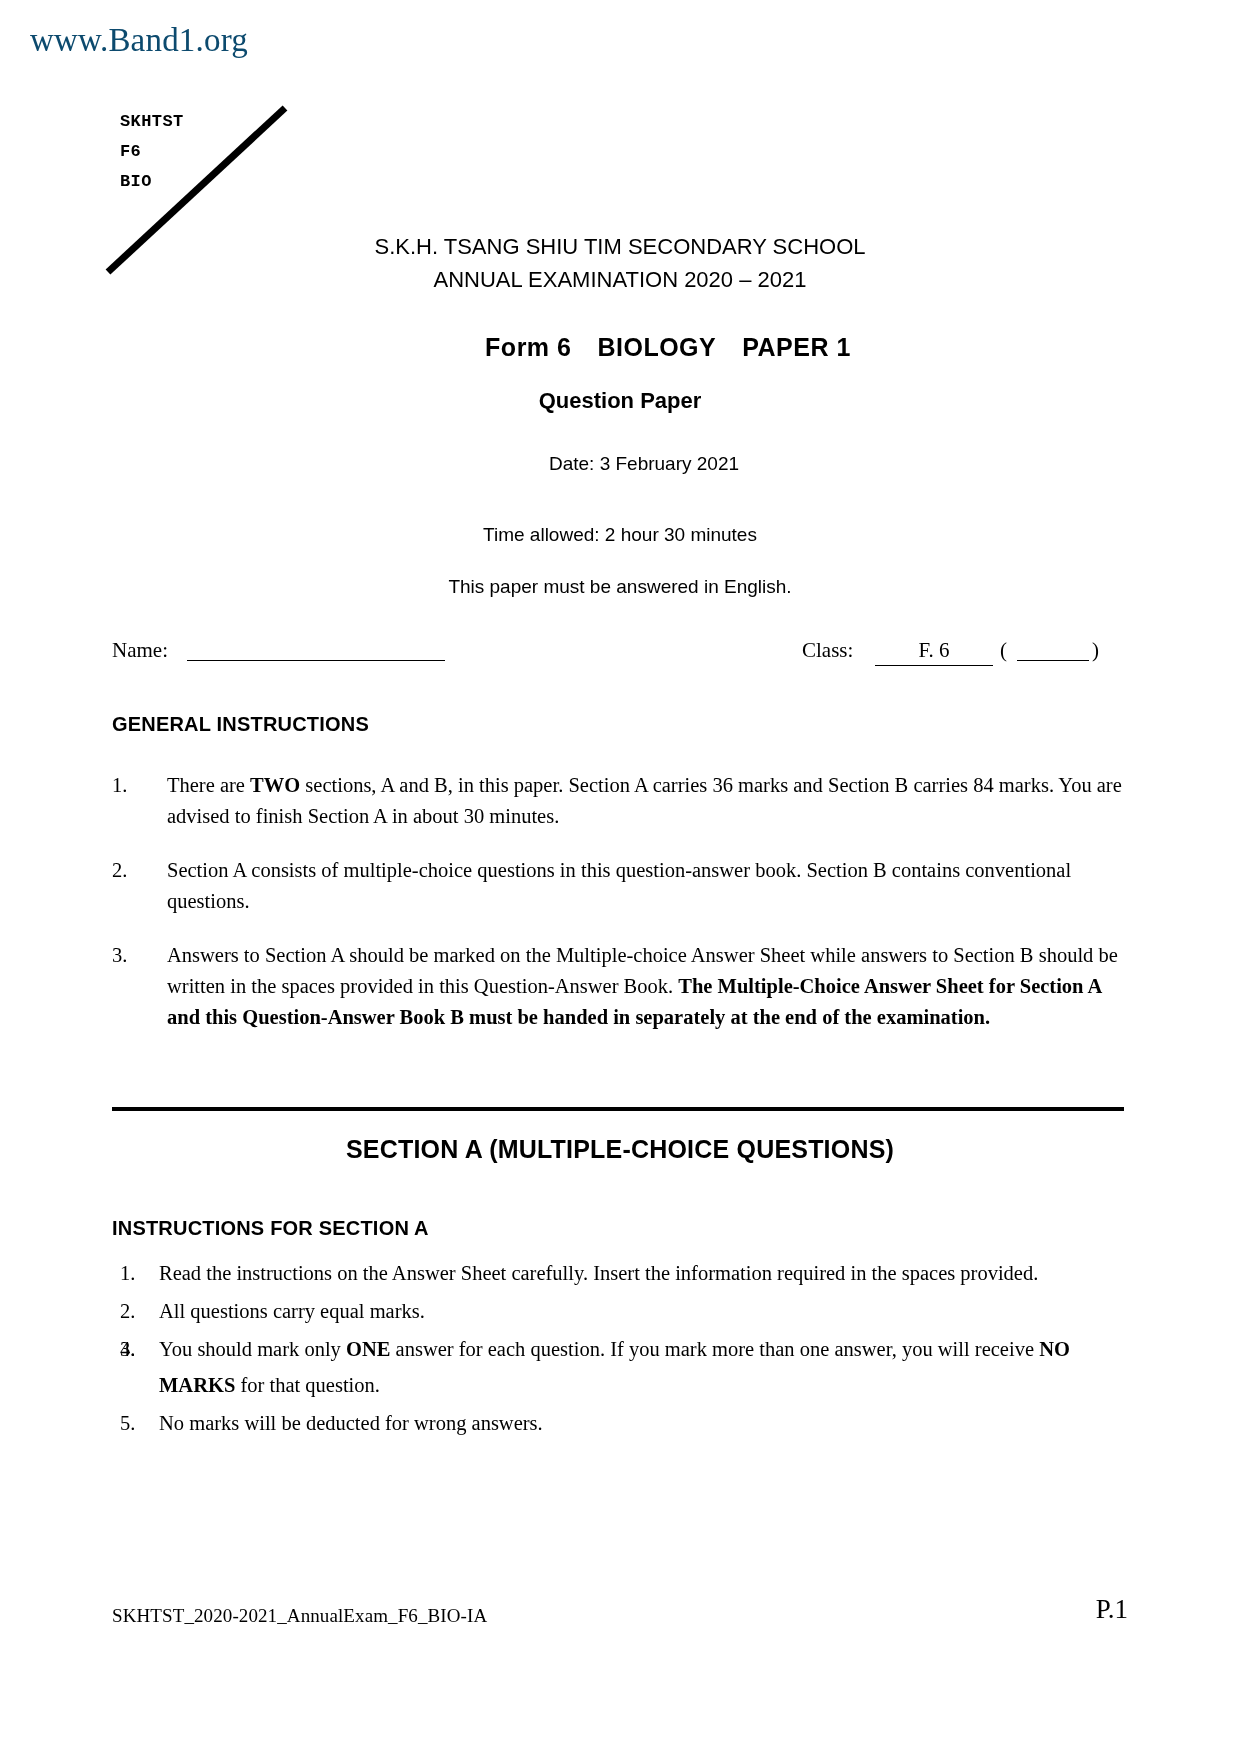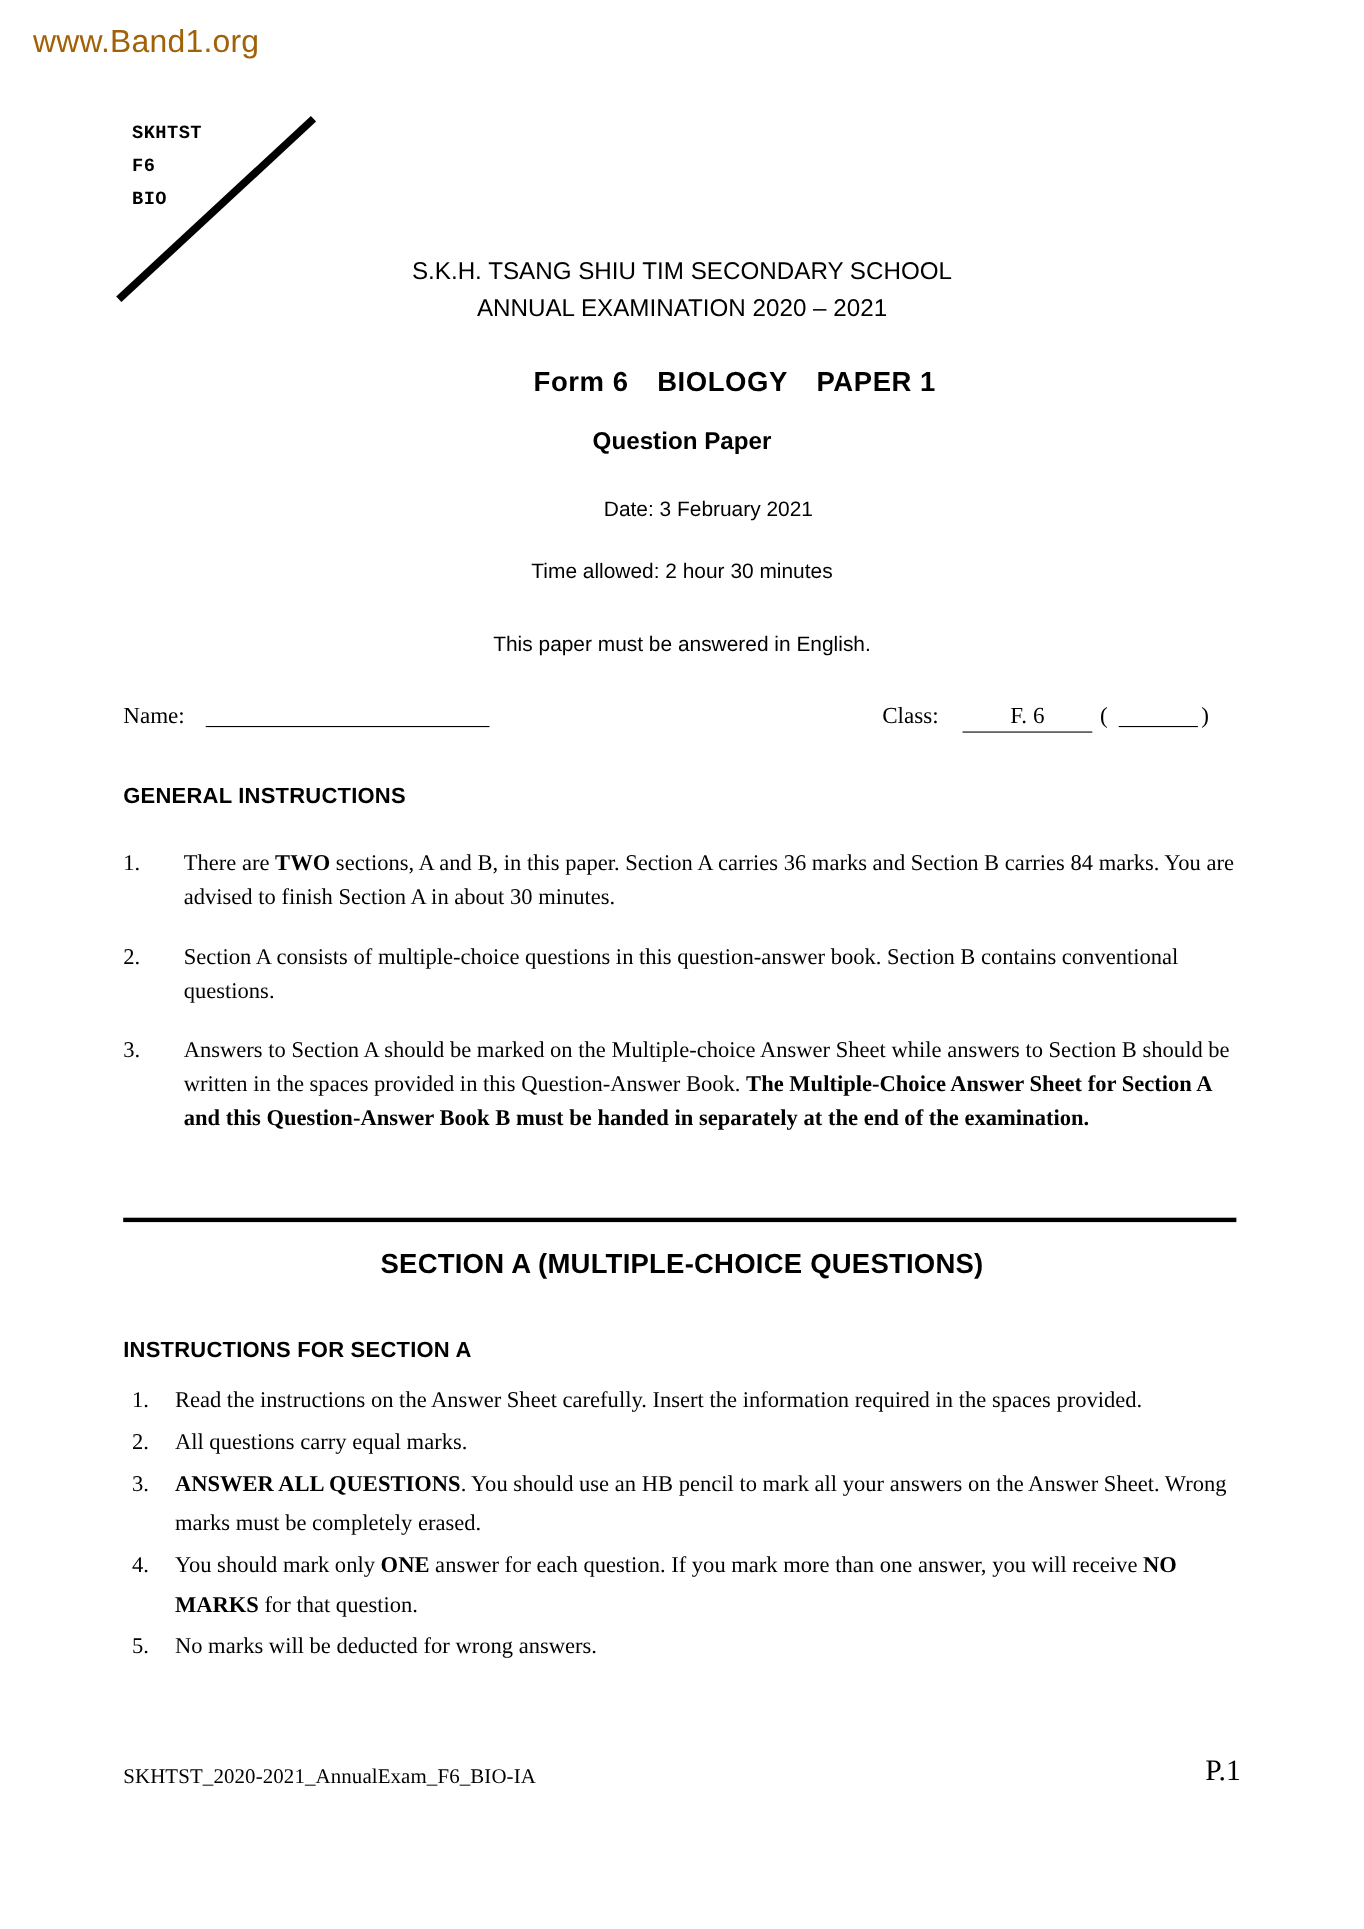--- a/index.html
+++ b/index.html
@@ -20,24 +20,24 @@
     width: 1240px;
     height: 1754px;
     box-sizing: border-box;
   }
 
   
   .site-url {
     position: absolute;
     top: 22px;
     left: 30px;
-    font-family: Liberation Sans, sans-serif;
-    font-size: 29px;
+    font-family: Liberation Serif, serif;
+    font-size: 33px;
     letter-spacing: 0.2px;
-    color: #a16207;
+    color: #0c4a6e;
   }
 
   
   .code-block {
     position: absolute;
     top: 107px;
     left: 120px;
     font-family: Liberation Mono, monospace;
     font-weight: bold;
     font-size: 17px;
@@ -90,21 +90,21 @@
   }
   .meta-line {
     position: absolute;
     left: 0;
     width: 1240px;
     text-align: center;
     font-family: "Liberation Sans", sans-serif;
     font-size: 19px;
   }
   .meta-date { top: 453px; padding-left: 24px; }
-  .meta-time { top: 509px; }
+  .meta-time { top: 524px; }
   .meta-lang { top: 576px; }
 
   
   .name-row {
     position: absolute;
     top: 638px;
     left: 112px;
     width: 1010px;
     font-size: 21px;
   }
@@ -280,21 +280,21 @@
 
   <div class="hr-thick"></div>
 
   <div class="section-a-title">SECTION A (MULTIPLE-CHOICE QUESTIONS)</div>
 
   <div class="heading-bold sec-instructions-head">INSTRUCTIONS FOR SECTION A</div>
 
   <div class="sec-list">
       <div class="sec-item"><span class="num">1.</span><span><span>Read the instructions on the Answer Sheet carefully. Insert the information required in the spaces provided.</span></span></div>
       <div class="sec-item"><span class="num">2.</span><span><span>All questions carry equal marks.</span></span></div>
-      <div class="sec-item"><span class="num">3.</span><span><b>ANSWER ALL QUESTIONS</b><span>. You should use an HB pencil to mark all your answers on the Answer Sheet. Wrong marks must be completely erased.</span></span></div>
+      <div class="sec-item"><span class="num">3.</span></div>
       <div class="sec-item"><span class="num">4.</span><span><span>You should mark only </span><b>ONE</b><span> answer for each question. If you mark more than one answer, you will receive </span><b>NO MARKS</b><span> for that question.</span></span></div>
       <div class="sec-item"><span class="num">5.</span><span><span>No marks will be deducted for wrong answers.</span></span></div>
     </div>
 
   <div class="footer-left">SKHTST_2020-2021_AnnualExam_F6_BIO-IA</div>
   <div class="footer-right">P.1</div>
 
 </div>
 
 </body></html>

